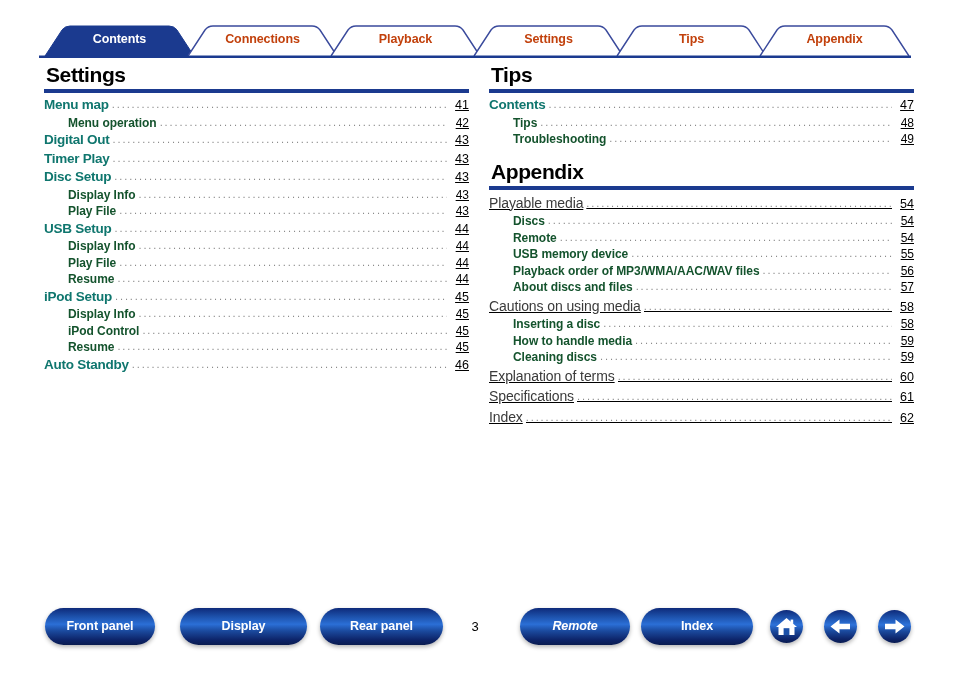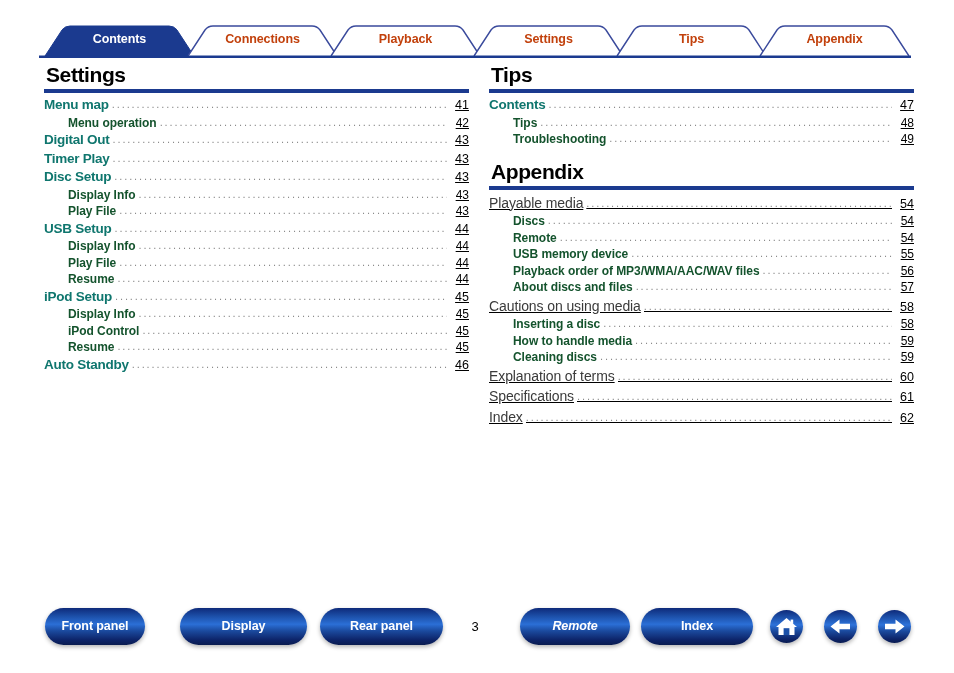--- a/index.html
+++ b/index.html
@@ -366,21 +366,21 @@
       <li class="toc-row lvl1p">
         <span class="lbl">Index</span>
         <span class="leader">................................................................................................................................................................</span>
         <span class="pg">62</span>
       </li>
     </ul>
 </div>
 
 <div class="footer">
 
-  <div class="pill" style="left:45px;  width:100px;">Front panel</div>
+  <div class="pill" style="left:45px;  width:110px;">Front panel</div>
   <div class="pill" style="left:180px; width:127px;">Display</div>
   <div class="pill" style="left:320px; width:123px;">Rear panel</div>
 
   <div class="pagenum" style="left:460px;">3</div>
 
   <div class="pill" style="left:520px; width:110px;font-style:italic;">Remote</div>
   <div class="pill" style="left:641px; width:112px;">Index</div>
 
   <div class="circ" style="left:770px;">
     <svg width="33" height="33" viewBox="0 0 33 33">

